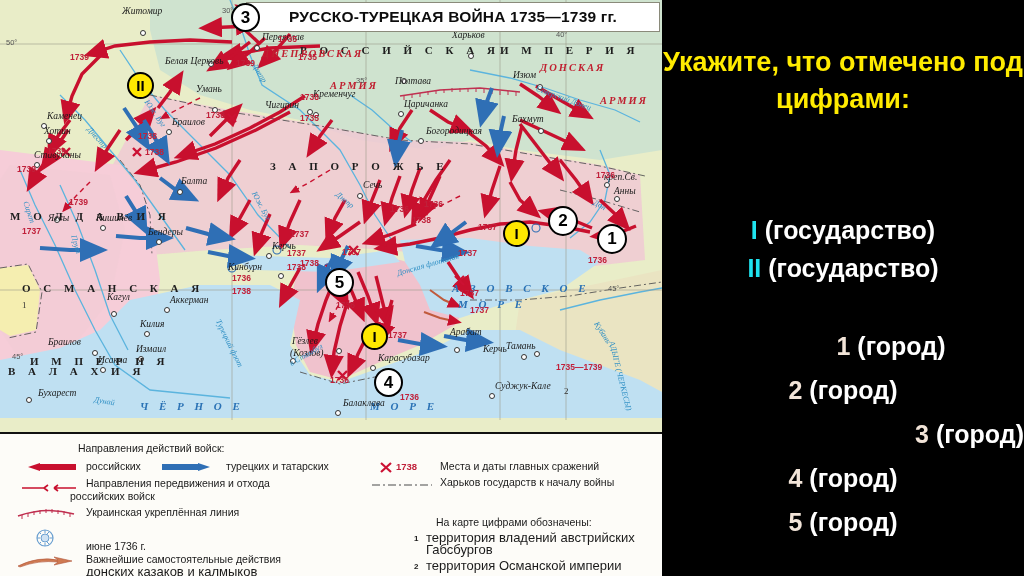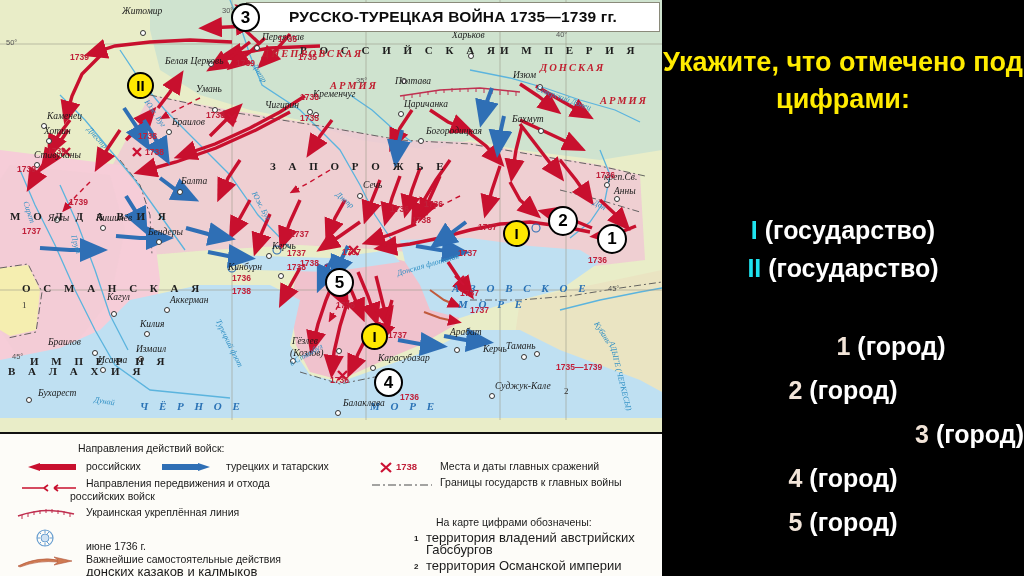--- a/index.html
+++ b/index.html
@@ -456,21 +456,21 @@
 
     <svg class="lgrow" style="left:378px;top:26px;" width="16" height="14">
       <path d="M3,3 l10,9 M13,3 l-10,9" stroke="#cc1133" stroke-width="2.2"></path>
     </svg>
     <div class="lgrow" style="left:396px;top:27px;font-size:9.5px;color:#c0203a;font-weight:bold;font-family:'Liberation Sans',sans-serif;">1738</div>
     <div class="lgrow lgtxt" style="left:440px;top:26px;">Места и даты главных сражений</div>
 
     <svg class="lgrow" style="left:370px;top:46px;" width="64" height="10">
       <path d="M2,5 L62,5" stroke="#4a4a4a" stroke-width="1.2" stroke-dasharray="8,3,2,3"></path>
     </svg>
-    <div class="lgrow lgtxt" style="left:440px;top:42px;">Границы государств к главных войны</div>
+    <div class="lgrow lgtxt" style="left:440px;top:42px;">Харьков государств к началу войны</div>
 
     <div class="lgrow lghead" style="left:436px;top:82px;">На карте цифрами обозначены:</div>
 
     <div class="lgrow lgnum" style="left:414px;top:100px;">1</div>
     <div class="lgrow lgsm" style="left:426px;top:98px;">территория владений австрийских</div>
     <div class="lgrow lgsm" style="left:426px;top:110px;">Габсбургов</div>
 
     <div class="lgrow lgnum" style="left:414px;top:128px;">2</div>
     <div class="lgrow lgsm" style="left:426px;top:126px;">территория Османской империи</div>
   </div>

